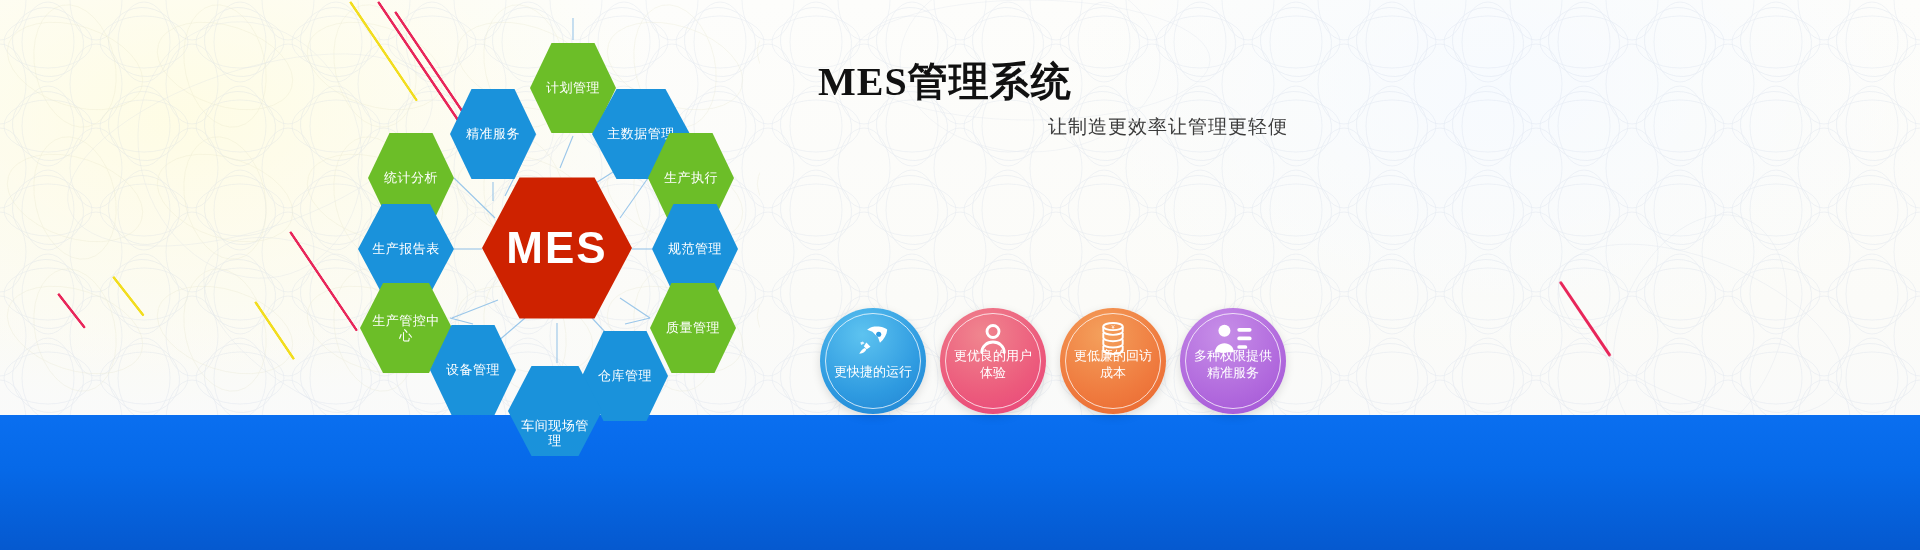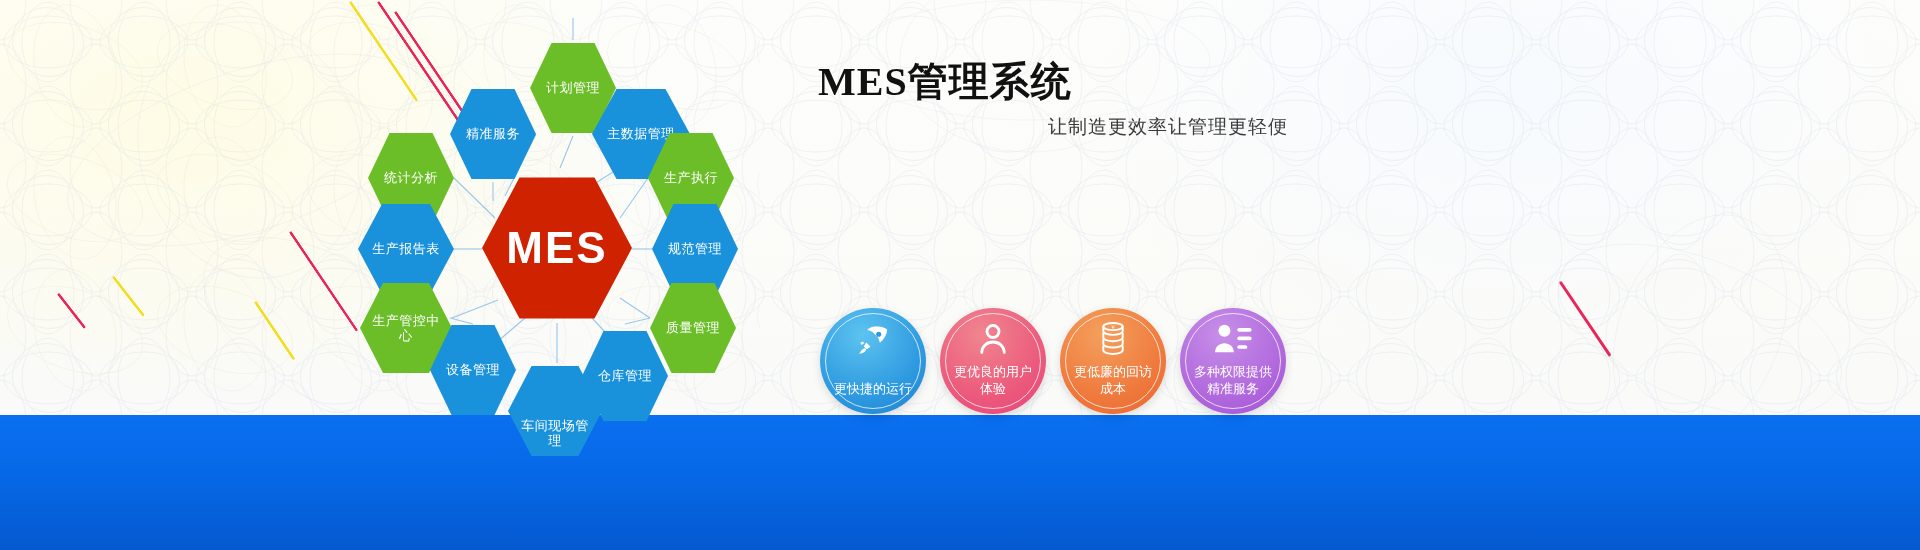--- a/index.html
+++ b/index.html
@@ -71,23 +71,23 @@
   }
   .badge::after{
     content:"";position:absolute;inset:5px;border-radius:50%;
     border:1.5px solid rgba(255,255,255,.75);pointer-events:none;
   }
   .badge .bicon{
     position:absolute;top:13px;left:0;right:0;display:flex;justify-content:center;
   }
   .badge .btext{
     position:relative;z-index:2;font-size:13px;line-height:1.35;text-align:center;
-    padding-bottom:16px;width:92px;margin-top:36px;
-  }
-  .badge.b1{background:radial-gradient(circle at 40% 25%,#5dc3f0 0%,#2e9ae0 60%,#1f7fd0 100%);}
+    padding-bottom:32px;width:92px;margin-top:36px;
+  }
+  .badge.b1{background:radial-gradient(circle at 40% 25%,#5dc3f0 0%,#2e9ae0 60%,#1f7fd0 100%);font-family:Liberation Mono, monospace;}
   .badge.b2{background:radial-gradient(circle at 40% 25%,#f0868f 0%,#ec5a7c 60%,#e8417a 100%);}
   .badge.b3{background:radial-gradient(circle at 40% 25%,#f4a05c 0%,#ef7a3e 60%,#e8652e 100%);}
   .badge.b4{background:radial-gradient(circle at 40% 25%,#c78fe8 0%,#b169dd 60%,#a052d4 100%);}
 </style>
 </head>
 <body>
 
 <div class="banner">
 
   <div class="bg-base"></div>

